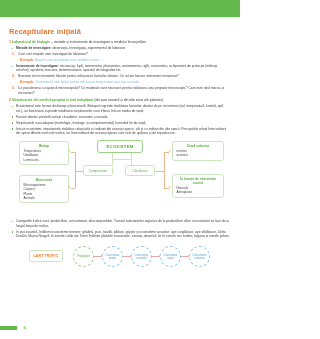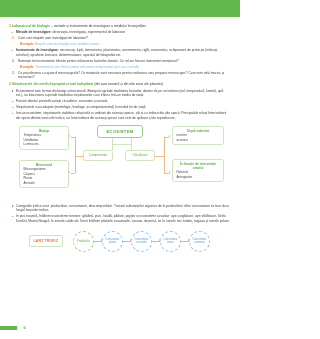--- a/index.html
+++ b/index.html
@@ -222,20 +222,21 @@
 </head>
 <body>
 
 <div class="page">
 
   <div class="top-bar"></div>
   <div class="top-bar-shadow"></div>
 
   <div class="content">
 
+    <div class="page-title">Recapitulare inițială</div>
 
     <div class="sec-head">
       <span class="num">1.</span><span class="key">Laboratorul de biologie</span><span> – metode și instrumente de investigare a mediului înconjurător</span>
     </div>
 
     <div class="bullet-dash">
       <b>Metode de investigare</b><span>: observația, investigația, experimentul de laborator</span>
     </div>
 
     <div class="q-item">

